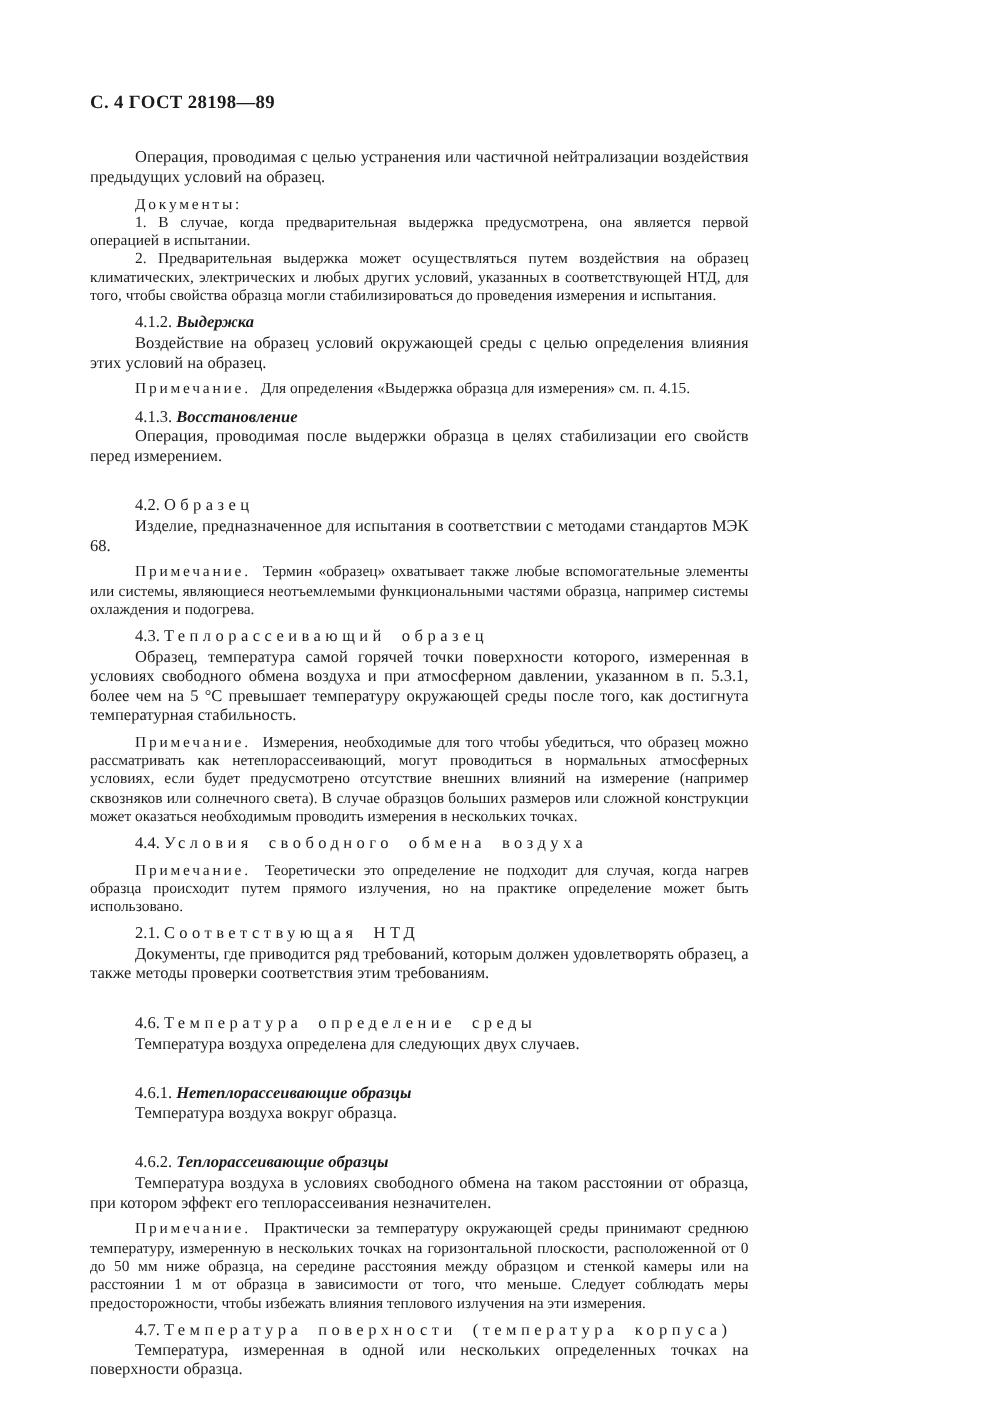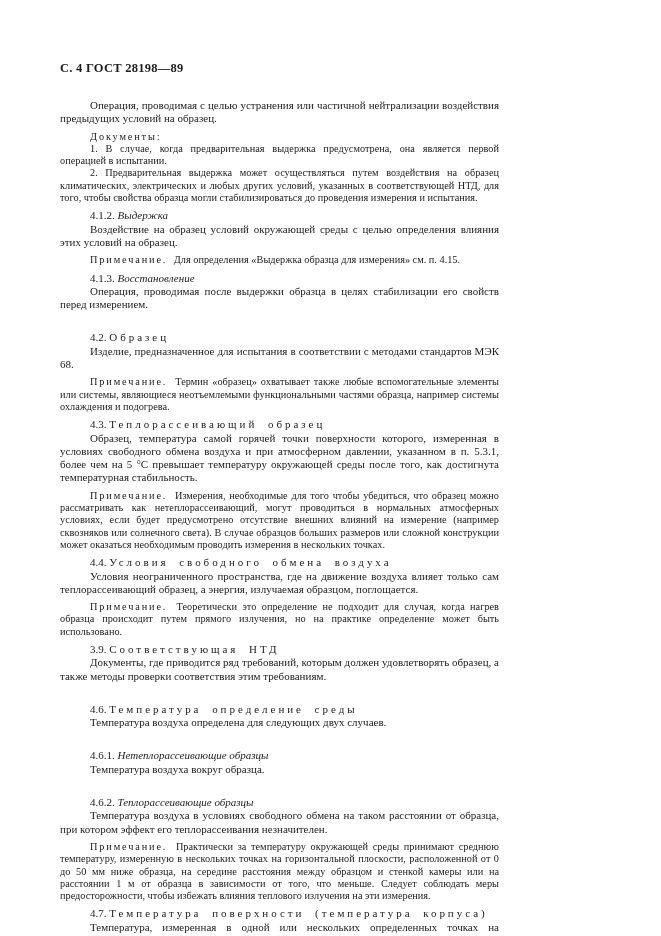--- a/index.html
+++ b/index.html
@@ -44,20 +44,21 @@
   }
   .t-body + .t-term, .t-body + .t-heading {
     margin-top: 20px;
   }
   .sp-term {
     letter-spacing: 0.27em;
     word-spacing: 0.45em;
   }
   .it-term {
     font-style: italic;
+    font-weight: bold;
   }
   .note-label {
     letter-spacing: 0.18em;
     margin-right: 4px;
   }
 </style>
 </head>
 <body>
 
 <div class="page">
@@ -72,23 +73,22 @@
       <p class="t-note"><span class="note-label">Примечание.</span><span> Для определения «Выдержка образца для измерения» см. п. 4.15.</span></p>
       <p class="t-term"><span>4.1.3. </span><span class="it-term">Восстановление</span></p>
       <p class="t-body"><span>Операция, проводимая после выдержки образца в целях стабилизации его свойств перед измерением.</span></p>
       <p class="t-heading"><span>4.2. </span><span class="sp-term">Образец</span></p>
       <p class="t-body"><span>Изделие, предназначенное для испытания в соответствии с методами стандартов МЭК 68.</span></p>
       <p class="t-note"><span class="note-label">Примечание.</span><span> Термин «образец» охватывает также любые вспомогательные элементы или системы, являющиеся неотъемлемыми функциональными частями образца, например системы охлаждения и подогрева.</span></p>
       <p class="t-heading"><span>4.3. </span><span class="sp-term">Теплорассеивающий образец</span></p>
       <p class="t-body"><span>Образец, температура самой горячей точки поверхности которого, измеренная в условиях свободного обмена воздуха и при атмосферном давлении, указанном в п. 5.3.1, более чем на 5 °С превышает температуру окружающей среды после того, как достигнута температурная стабильность.</span></p>
       <p class="t-note"><span class="note-label">Примечание.</span><span> Измерения, необходимые для того чтобы убедиться, что образец можно рассматривать как нетеплорассеивающий, могут проводиться в нормальных атмосферных условиях, если будет предусмотрено отсутствие внешних влияний на измерение (например сквозняков или солнечного света). В случае образцов больших размеров или сложной конструкции может оказаться необходимым проводить измерения в нескольких точках.</span></p>
       <p class="t-heading"><span>4.4. </span><span class="sp-term">Условия свободного обмена воздуха</span></p>
-      <p class="t-body"><span>Условия неограниченного пространства, где на движение воздуха влияет только сам теплорассеивающий образец, а энергия, излучаемая образцом, поглощается.</span></p>
       <p class="t-note"><span class="note-label">Примечание.</span><span> Теоретически это определение не подходит для случая, когда нагрев образца происходит путем прямого излучения, но на практике определение может быть использовано.</span></p>
-      <p class="t-heading"><span>3.9. </span><span class="sp-term">Соответствующая НТД</span></p>
+      <p class="t-heading"><span>2.1. </span><span class="sp-term">Соответствующая НТД</span></p>
       <p class="t-body"><span>Документы, где приводится ряд требований, которым должен удовлетворять образец, а также методы проверки соответствия этим требованиям.</span></p>
       <p class="t-heading"><span>4.6. </span><span class="sp-term">Температура определение среды</span></p>
       <p class="t-body"><span>Температура воздуха определена для следующих двух случаев.</span></p>
       <p class="t-term"><span>4.6.1. </span><span class="it-term">Нетеплорассеивающие образцы</span></p>
       <p class="t-body"><span>Температура воздуха вокруг образца.</span></p>
       <p class="t-term"><span>4.6.2. </span><span class="it-term">Теплорассеивающие образцы</span></p>
       <p class="t-body"><span>Температура воздуха в условиях свободного обмена на таком расстоянии от образца, при котором эффект его теплорассеивания незначителен.</span></p>
       <p class="t-note"><span class="note-label">Примечание.</span><span> Практически за температуру окружающей среды принимают среднюю температуру, измеренную в нескольких точках на горизонтальной плоскости, расположенной от 0 до 50 мм ниже образца, на середине расстояния между образцом и стенкой камеры или на расстоянии 1 м от образца в зависимости от того, что меньше. Следует соблюдать меры предосторожности, чтобы избежать влияния теплового излучения на эти измерения.</span></p>
       <p class="t-heading"><span>4.7. </span><span class="sp-term">Температура поверхности (температура корпуса)</span></p>
       <p class="t-body"><span>Температура, измеренная в одной или нескольких определенных точках на поверхности образца.</span></p>

